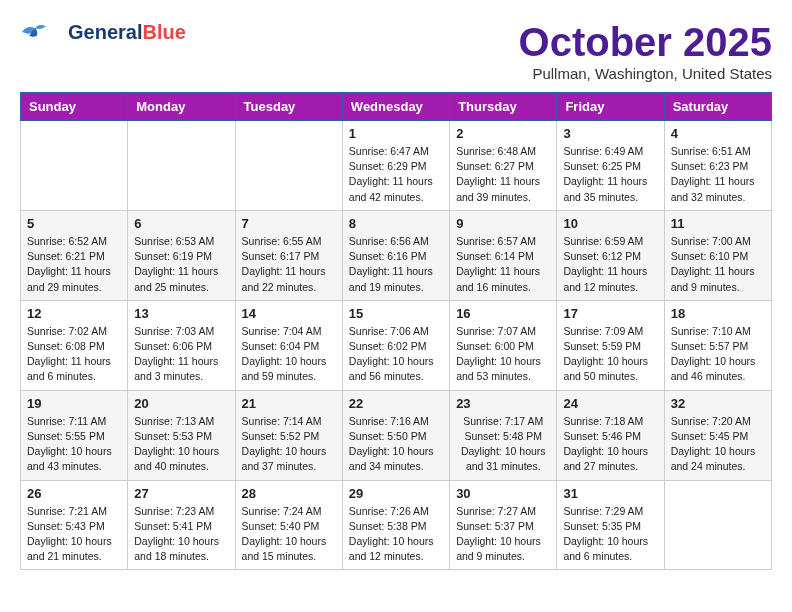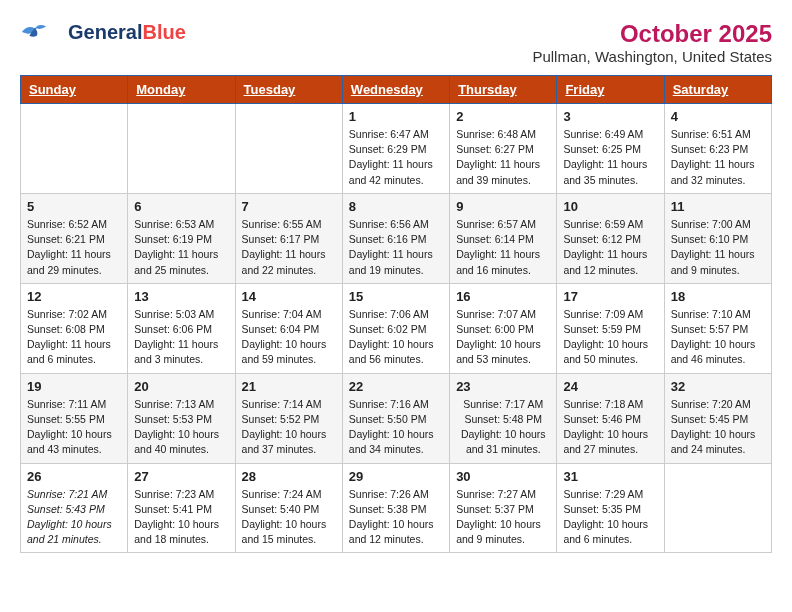--- a/index.html
+++ b/index.html
@@ -18,41 +18,40 @@
     }
     .logo {
       display: flex;
       flex-direction: column;
       align-items: flex-start;
     }
     .title-block {
       text-align: right;
     }
     .month-title {
-      font-size: 24px;
+      font-size: 40px;
       font-weight: bold;
-      color: #be185d;
+      color: #4c1d95;
     }
     .location {
       font-size: 15px;
       color: #333;
     }
     .calendar {
       width: 100%;
       border-collapse: collapse;
       border: 1px solid #ccc;
     }
     .calendar th {
-      background-color: #c2410c;
+      background-color: #a21caf;
       color: #fff;
       text-align: left;
       padding: 6px 8px;
       font-size: 13px;
       border: 1px solid #2d5fa6;
-      text-decoration: underline;
     }
     .calendar td {
       vertical-align: top;
       padding: 5px 6px;
       border: 1px solid #ccc;
       width: calc(100% / 7);
       min-height: 80px;
       font-size: 11px;
       color: #222;
       background: #fff;
@@ -198,21 +197,21 @@
       </tr>
       <tr>
         <td>
           <span class="day-number">12</span>
           <div class="day-info" style="white-space: pre-line;">Sunrise: 7:02 AM
 Sunset: 6:08 PM
 Daylight: 11 hours and 6 minutes.</div>
         </td>
         <td>
           <span class="day-number">13</span>
-          <div class="day-info" style="white-space: pre-line;">Sunrise: 5:03 AM
+          <div class="day-info" style="white-space: pre-line;">Sunrise: 7:03 AM
 Sunset: 6:06 PM
 Daylight: 11 hours and 3 minutes.</div>
         </td>
         <td>
           <span class="day-number">14</span>
           <div class="day-info" style="white-space: pre-line;">Sunrise: 7:04 AM
 Sunset: 6:04 PM
 Daylight: 10 hours and 59 minutes.</div>
         </td>
         <td>
@@ -280,21 +279,21 @@
         <td>
           <span class="day-number">32</span>
           <div class="day-info" style="white-space: pre-line;">Sunrise: 7:20 AM
 Sunset: 5:45 PM
 Daylight: 10 hours and 24 minutes.</div>
         </td>
       </tr>
       <tr>
         <td>
           <span class="day-number">26</span>
-          <div class="day-info" style="white-space: pre-line; font-style: italic;">Sunrise: 7:21 AM
+          <div class="day-info" style="white-space: pre-line;">Sunrise: 7:21 AM
 Sunset: 5:43 PM
 Daylight: 10 hours and 21 minutes.</div>
         </td>
         <td>
           <span class="day-number">27</span>
           <div class="day-info" style="white-space: pre-line;">Sunrise: 7:23 AM
 Sunset: 5:41 PM
 Daylight: 10 hours and 18 minutes.</div>
         </td>
         <td>

